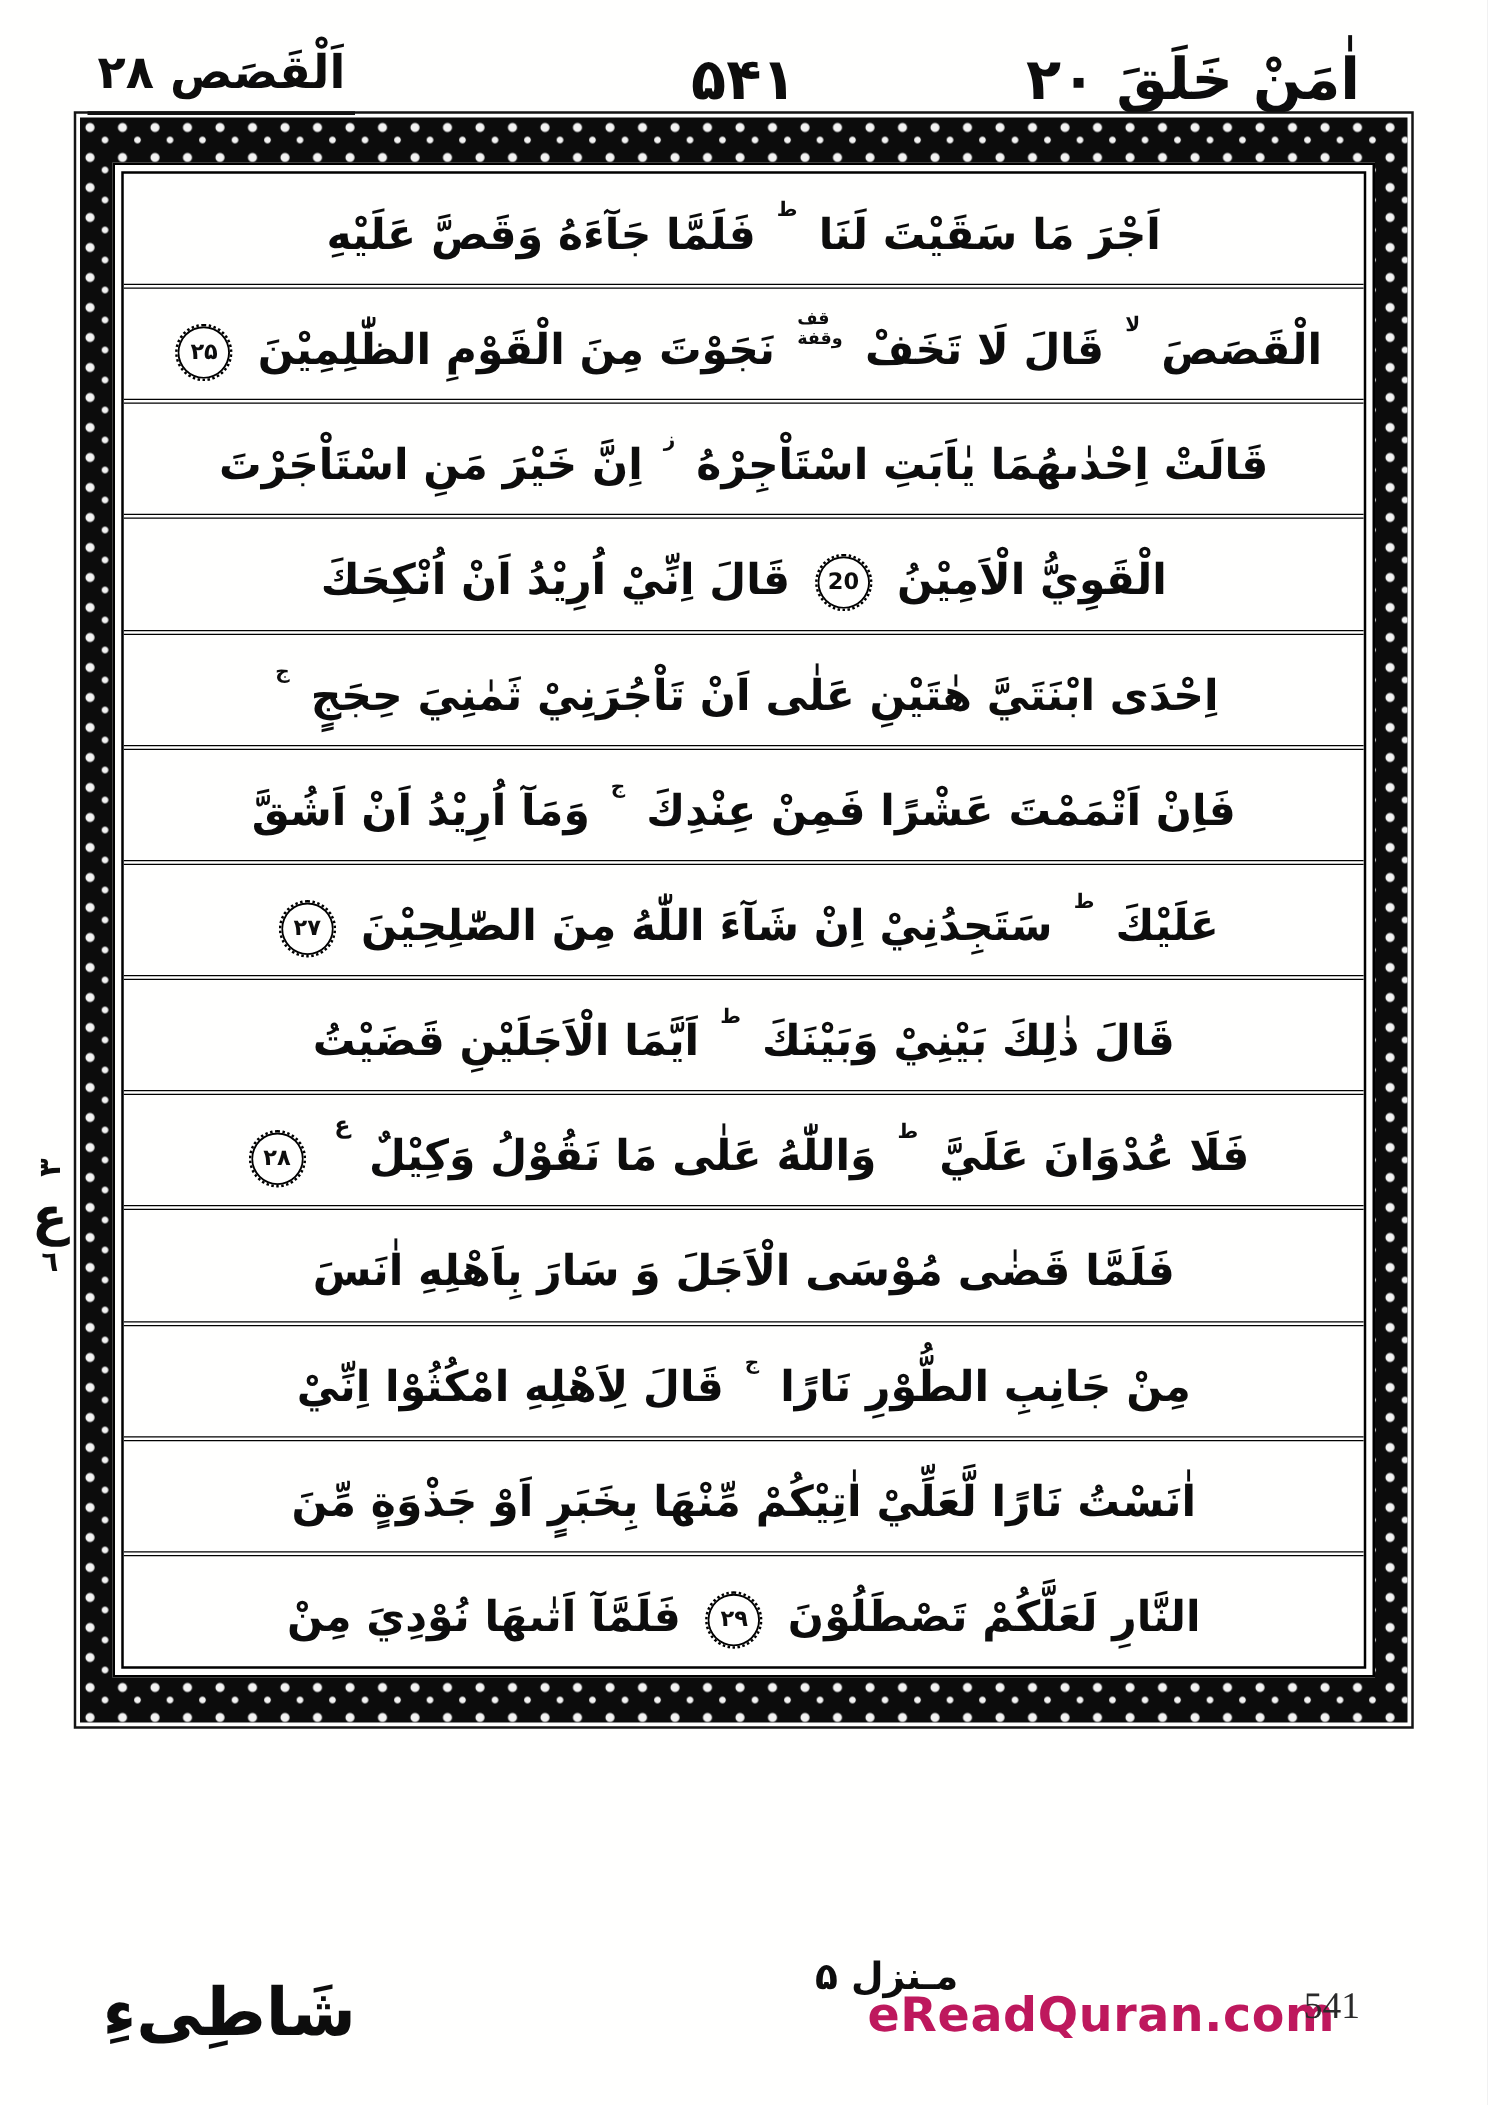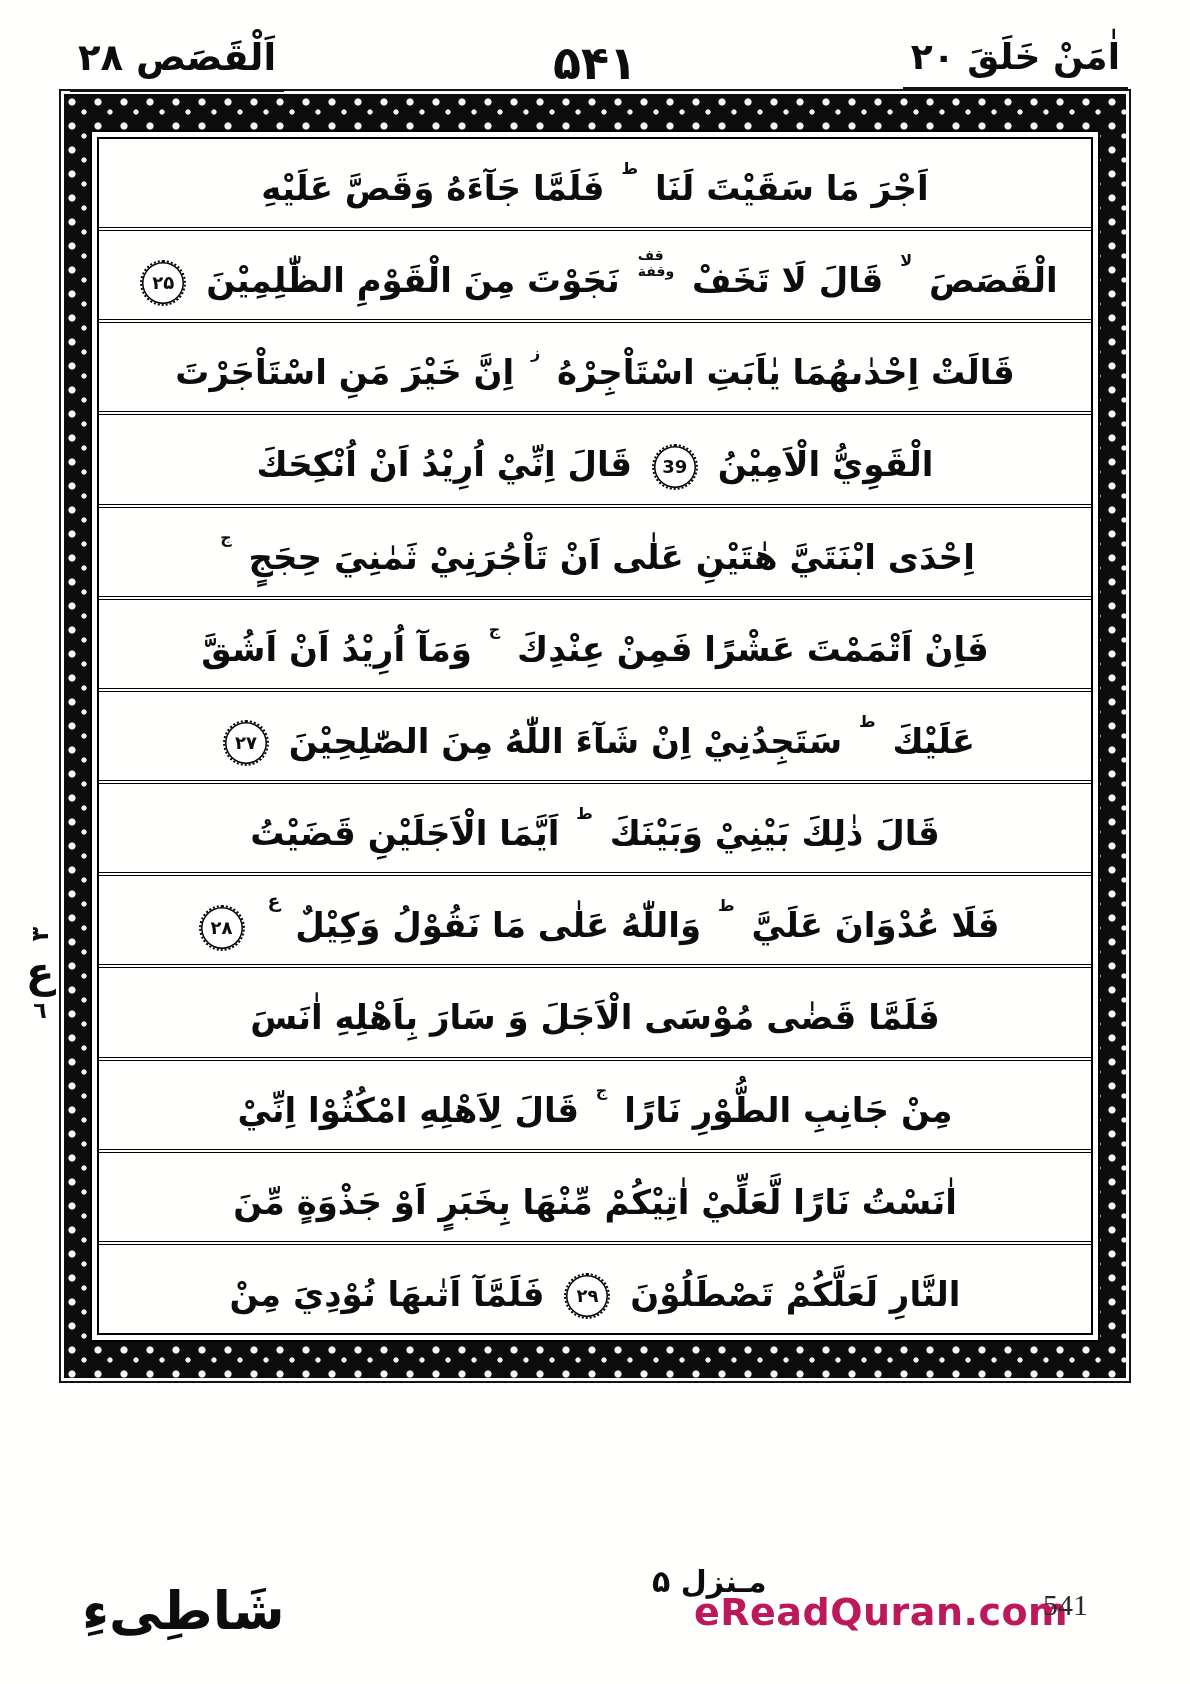--- a/index.html
+++ b/index.html
@@ -6,21 +6,21 @@
   .page{
     position:relative; width:1190px; height:1684px; margin:0 auto;
     background:#fffffe; color:#0d0d0d; overflow:hidden;
     font-family:"DejaVu Sans",sans-serif;
   }
   
   .hdr{position:absolute; top:36px; font-weight:700; direction:rtl;
        border-bottom:3px solid #141414; padding:0 8px 10px;}
   .hdr-left{left:70px; font-size:37px;}
   .hdr-center{left:50%; transform:translateX(-50%); font-size:46px; padding:0 34px 6px;}
-  .hdr-right{right:62px; font-size:36px;}
+  .hdr-right{right:94px; font-size:46px;}
   
   .frame{
     position:absolute; left:64px; top:94px; width:1062px; height:1284px;
     box-sizing:border-box; padding:36px 26px;
     background-color:#0c0c0c;
     background-image:
       radial-gradient(circle at 8px 8px,  #f2f2f2 3.2px, rgba(0,0,0,0) 4px),
       radial-gradient(circle at 20px 18px,#f2f2f2 2.3px, rgba(0,0,0,0) 3px),
       radial-gradient(circle at 14px 26px,#f2f2f2 1.6px, rgba(0,0,0,0) 2.2px);
     background-size:26px 24px;
@@ -86,21 +86,21 @@
   <div class="hdr hdr-center">۵۴۱</div>
   <div class="hdr hdr-left">اَلْقَصَص ۲۸</div>
 
   <div class="frame">
     <div class="frame-inner">
       <div class="text-area">
           <div class="qrow"><span class="seg-txt">اَجْرَ مَا سَقَيْتَ لَنَا</span> <span class="seg-pause">ط</span> <span class="seg-txt">فَلَمَّا جَآءَهُ وَقَصَّ عَلَيْهِ</span> </div>
           <div class="qrow"><span class="seg-txt">الْقَصَصَ</span> <span class="seg-pause">لا</span> <span class="seg-txt">قَالَ لَا تَخَفْ</span> <span class="seg-stop">قف
 وقفة</span> <span class="seg-txt">نَجَوْتَ مِنَ الْقَوْمِ الظّٰلِمِيْنَ</span> <span class="seg-ayah">۲۵</span> </div>
           <div class="qrow"><span class="seg-txt">قَالَتْ اِحْدٰىهُمَا يٰاَبَتِ اسْتَاْجِرْهُ</span> <span class="seg-pause">ز</span> <span class="seg-txt">اِنَّ خَيْرَ مَنِ اسْتَاْجَرْتَ</span> </div>
-          <div class="qrow"><span class="seg-txt">الْقَوِيُّ الْاَمِيْنُ</span> <span class="seg-ayah">39</span> <span class="seg-txt">قَالَ اِنِّيْ اُرِيْدُ اَنْ اُنْكِحَكَ</span> </div>
+          <div class="qrow"><span class="seg-txt">الْقَوِيُّ الْاَمِيْنُ</span> <span class="seg-ayah">20</span> <span class="seg-txt">قَالَ اِنِّيْ اُرِيْدُ اَنْ اُنْكِحَكَ</span> </div>
           <div class="qrow"><span class="seg-txt">اِحْدَى ابْنَتَيَّ هٰتَيْنِ عَلٰى اَنْ تَاْجُرَنِيْ ثَمٰنِيَ حِجَجٍ</span> <span class="seg-pause">ج</span> </div>
           <div class="qrow"><span class="seg-txt">فَاِنْ اَتْمَمْتَ عَشْرًا فَمِنْ عِنْدِكَ</span> <span class="seg-pause">ج</span> <span class="seg-txt">وَمَآ اُرِيْدُ اَنْ اَشُقَّ</span> </div>
           <div class="qrow"><span class="seg-txt">عَلَيْكَ</span> <span class="seg-pause">ط</span> <span class="seg-txt">سَتَجِدُنِيْ اِنْ شَآءَ اللّٰهُ مِنَ الصّٰلِحِيْنَ</span> <span class="seg-ayah">۲۷</span> </div>
           <div class="qrow"><span class="seg-txt">قَالَ ذٰلِكَ بَيْنِيْ وَبَيْنَكَ</span> <span class="seg-pause">ط</span> <span class="seg-txt">اَيَّمَا الْاَجَلَيْنِ قَضَيْتُ</span> </div>
           <div class="qrow"><span class="seg-txt">فَلَا عُدْوَانَ عَلَيَّ</span> <span class="seg-pause">ط</span> <span class="seg-txt">وَاللّٰهُ عَلٰى مَا نَقُوْلُ وَكِيْلٌ</span> <span class="seg-ruku">ع</span> <span class="seg-ayah">۲۸</span> </div>
           <div class="qrow"><span class="seg-txt">فَلَمَّا قَضٰى مُوْسَى الْاَجَلَ وَ سَارَ بِاَهْلِهِ اٰنَسَ</span> </div>
           <div class="qrow"><span class="seg-txt">مِنْ جَانِبِ الطُّوْرِ نَارًا</span> <span class="seg-pause">ج</span> <span class="seg-txt">قَالَ لِاَهْلِهِ امْكُثُوْا اِنِّيْ</span> </div>
           <div class="qrow"><span class="seg-txt">اٰنَسْتُ نَارًا لَّعَلِّيْ اٰتِيْكُمْ مِّنْهَا بِخَبَرٍ اَوْ جَذْوَةٍ مِّنَ</span> </div>
           <div class="qrow"><span class="seg-txt">النَّارِ لَعَلَّكُمْ تَصْطَلُوْنَ</span> <span class="seg-ayah">۲۹</span> <span class="seg-txt">فَلَمَّآ اَتٰىهَا نُوْدِيَ مِنْ</span> </div>
         </div>

